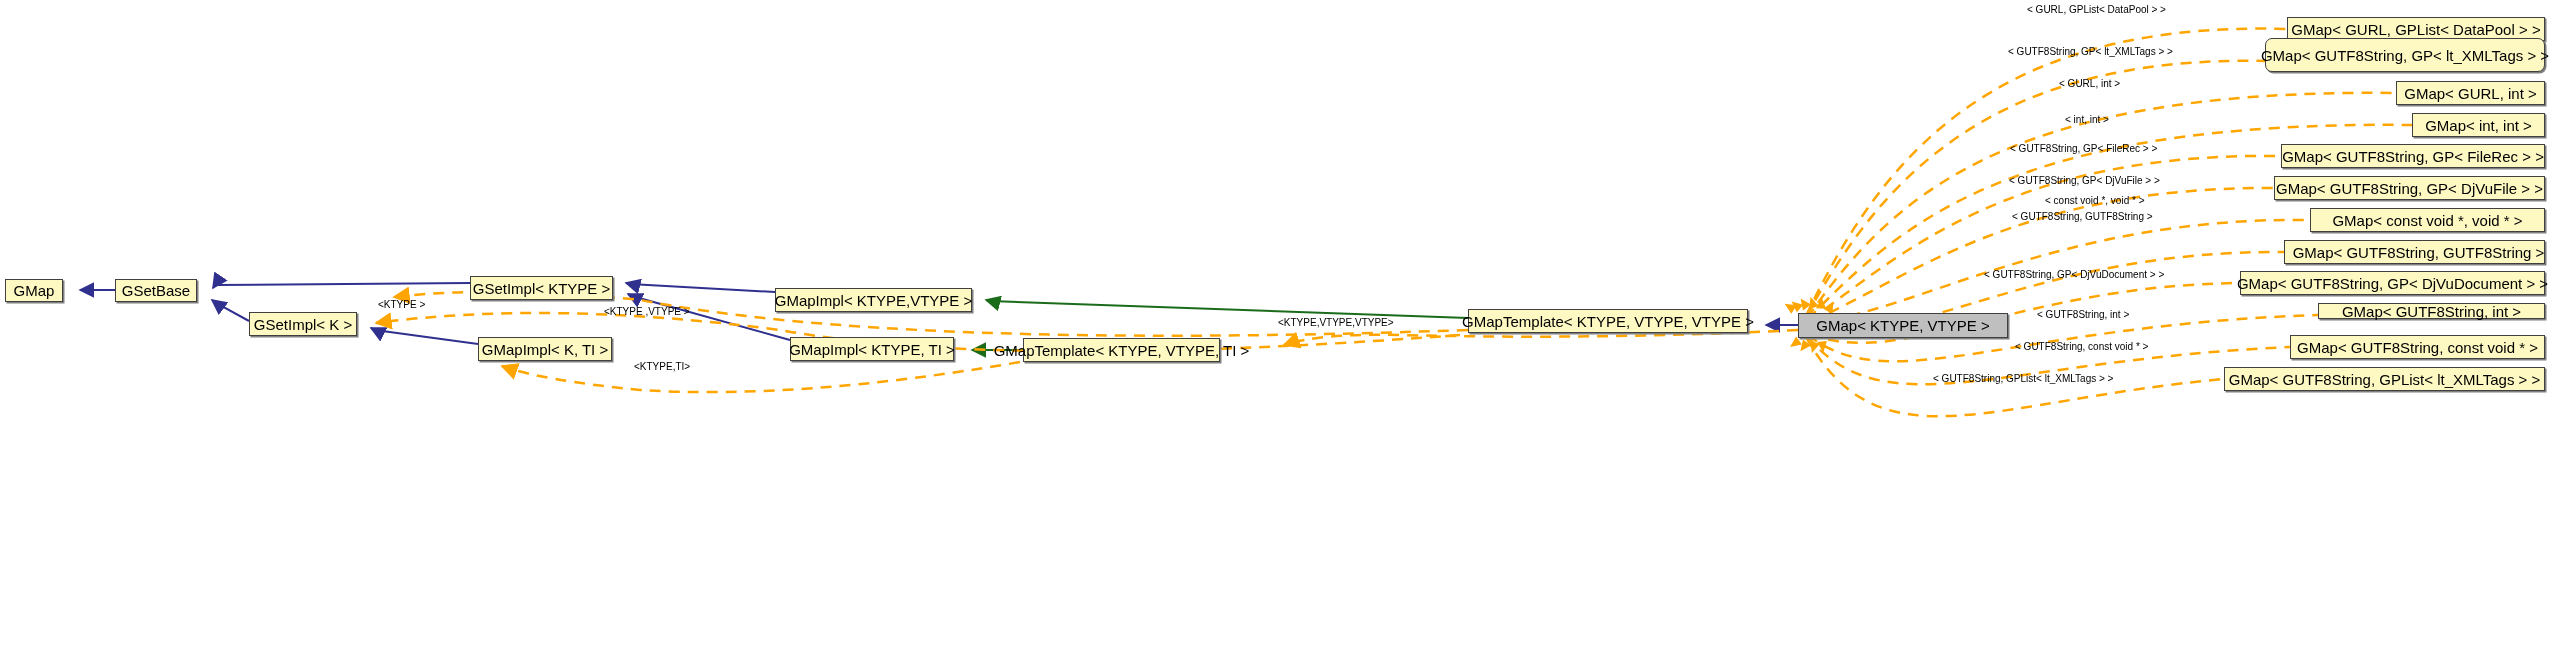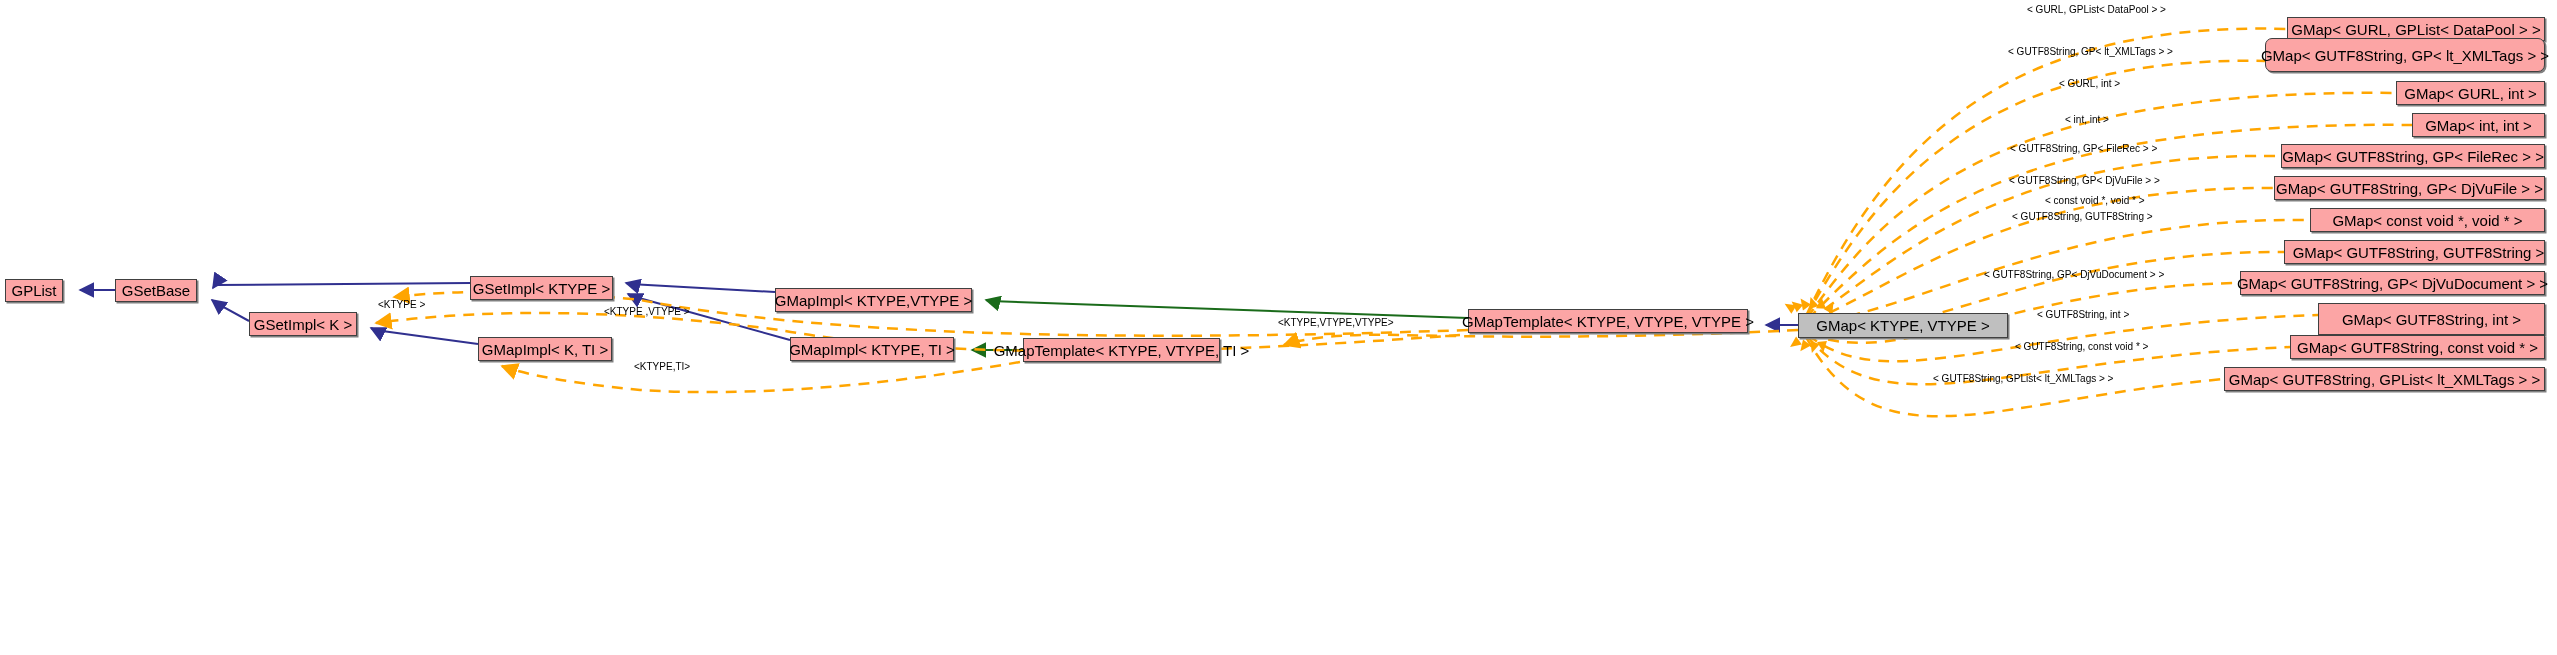--- a/index.html
+++ b/index.html
@@ -20,21 +20,21 @@
   svg#edge-layer {
     position: absolute;
     left: 0;
     top: 0;
     width: 2557px;
     height: 655px;
   }
   .node {
     position: absolute;
     box-sizing: border-box;
-    background: #fca5a5;
+    background: #fef9c3;
     border: 1px solid #404040;
     box-shadow: 1.5px 1.5px 0 0 #808080;
     display: flex;
     align-items: center;
     justify-content: center;
     font-size: 15px;
     color: #000000;
     white-space: nowrap;
     line-height: 1;
     letter-spacing: 0px;
@@ -113,21 +113,21 @@
         <path d="M 0 -5 L 11 0 L 0 5 Z" fill="#ffa500" transform="translate(1830,328.5) rotate(16.699244233993625)"></path>
         <path d="M 0 -5 L 11 0 L 0 5 Z" fill="#ffa500" transform="translate(1822,341.5) rotate(82.87498365109819)"></path>
         <path d="M 0 -5 L 11 0 L 0 5 Z" fill="#ffa500" transform="translate(1815,342.5) rotate(106.38954033403478)"></path>
         <path d="M 0 -5 L 11 0 L 0 5 Z" fill="#ffa500" transform="translate(1807,342.5) rotate(127.40535663140855)"></path>
         <path d="M 0 -5 L 11 0 L 0 5 Z" fill="#ffa500" transform="translate(1799,340.5) rotate(144.46232220802563)"></path>
       </g>
   </svg>
 
   <div id="node-layer">
       <div class="node" style="left: 5px; top: 279px; width: 58px; height: 23px;">
-        <span class="node-label">GPList</span>
+        <span class="node-label">GMap</span>
       </div>
       <div class="node" style="left: 115px; top: 279px; width: 82px; height: 23px;">
         <span class="node-label">GSetBase</span>
       </div>
       <div class="node" style="left: 249px; top: 312px; width: 108px; height: 24px;">
         <span class="node-label">GSetImpl&lt; K &gt;</span>
       </div>
       <div class="node" style="left: 470px; top: 276px; width: 143px; height: 24px;">
         <span class="node-label">GSetImpl&lt; KTYPE &gt;</span>
       </div>
@@ -169,21 +169,21 @@
       </div>
       <div class="node" style="left: 2310px; top: 208px; width: 235px; height: 24px;">
         <span class="node-label">GMap&lt; const void *, void * &gt;</span>
       </div>
       <div class="node" style="left: 2284px; top: 240px; width: 261px; height: 24px; padding-left: 8px;">
         <span class="node-label">GMap&lt; GUTF8String, GUTF8String &gt;</span>
       </div>
       <div class="node" style="left: 2240px; top: 271px; width: 305px; height: 24px;">
         <span class="node-label">GMap&lt; GUTF8String, GP&lt; DjVuDocument &gt; &gt;</span>
       </div>
-      <div class="node" style="left: 2318px; top: 303px; width: 227px; height: 32px;">
+      <div class="node" style="left: 2318px; top: 303px; width: 227px; height: 16px;">
         <span class="node-label">GMap&lt; GUTF8String, int &gt;</span>
       </div>
       <div class="node" style="left: 2290px; top: 335px; width: 255px; height: 24px;">
         <span class="node-label">GMap&lt; GUTF8String, const void * &gt;</span>
       </div>
       <div class="node" style="left: 2224px; top: 367px; width: 321px; height: 24px;">
         <span class="node-label">GMap&lt; GUTF8String, GPList&lt; lt_XMLTags &gt; &gt;</span>
       </div>
     </div>
   <div id="label-layer">

